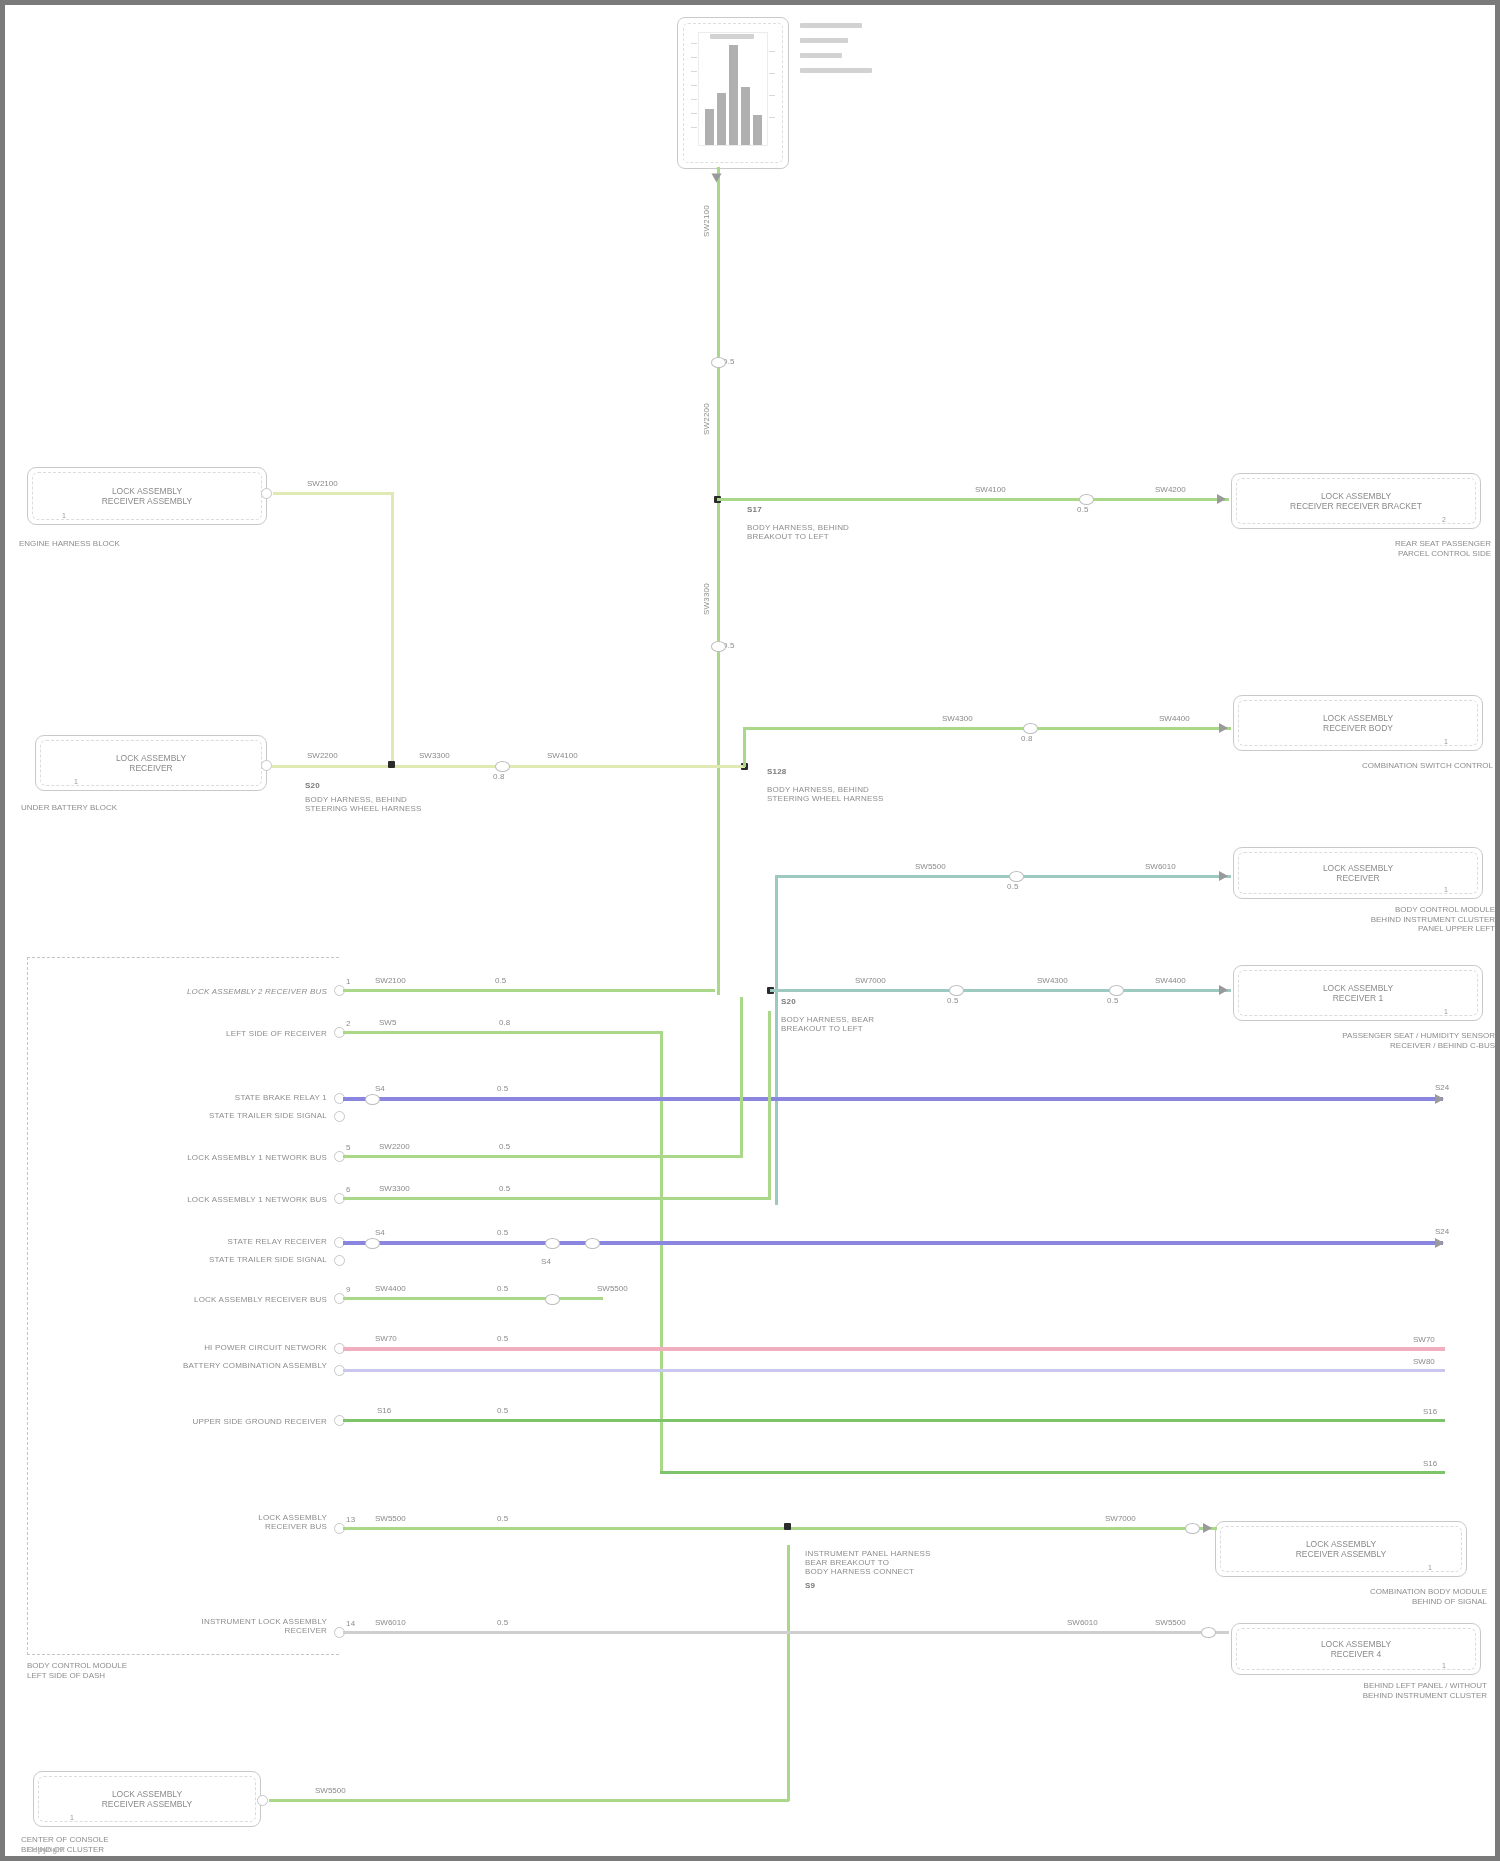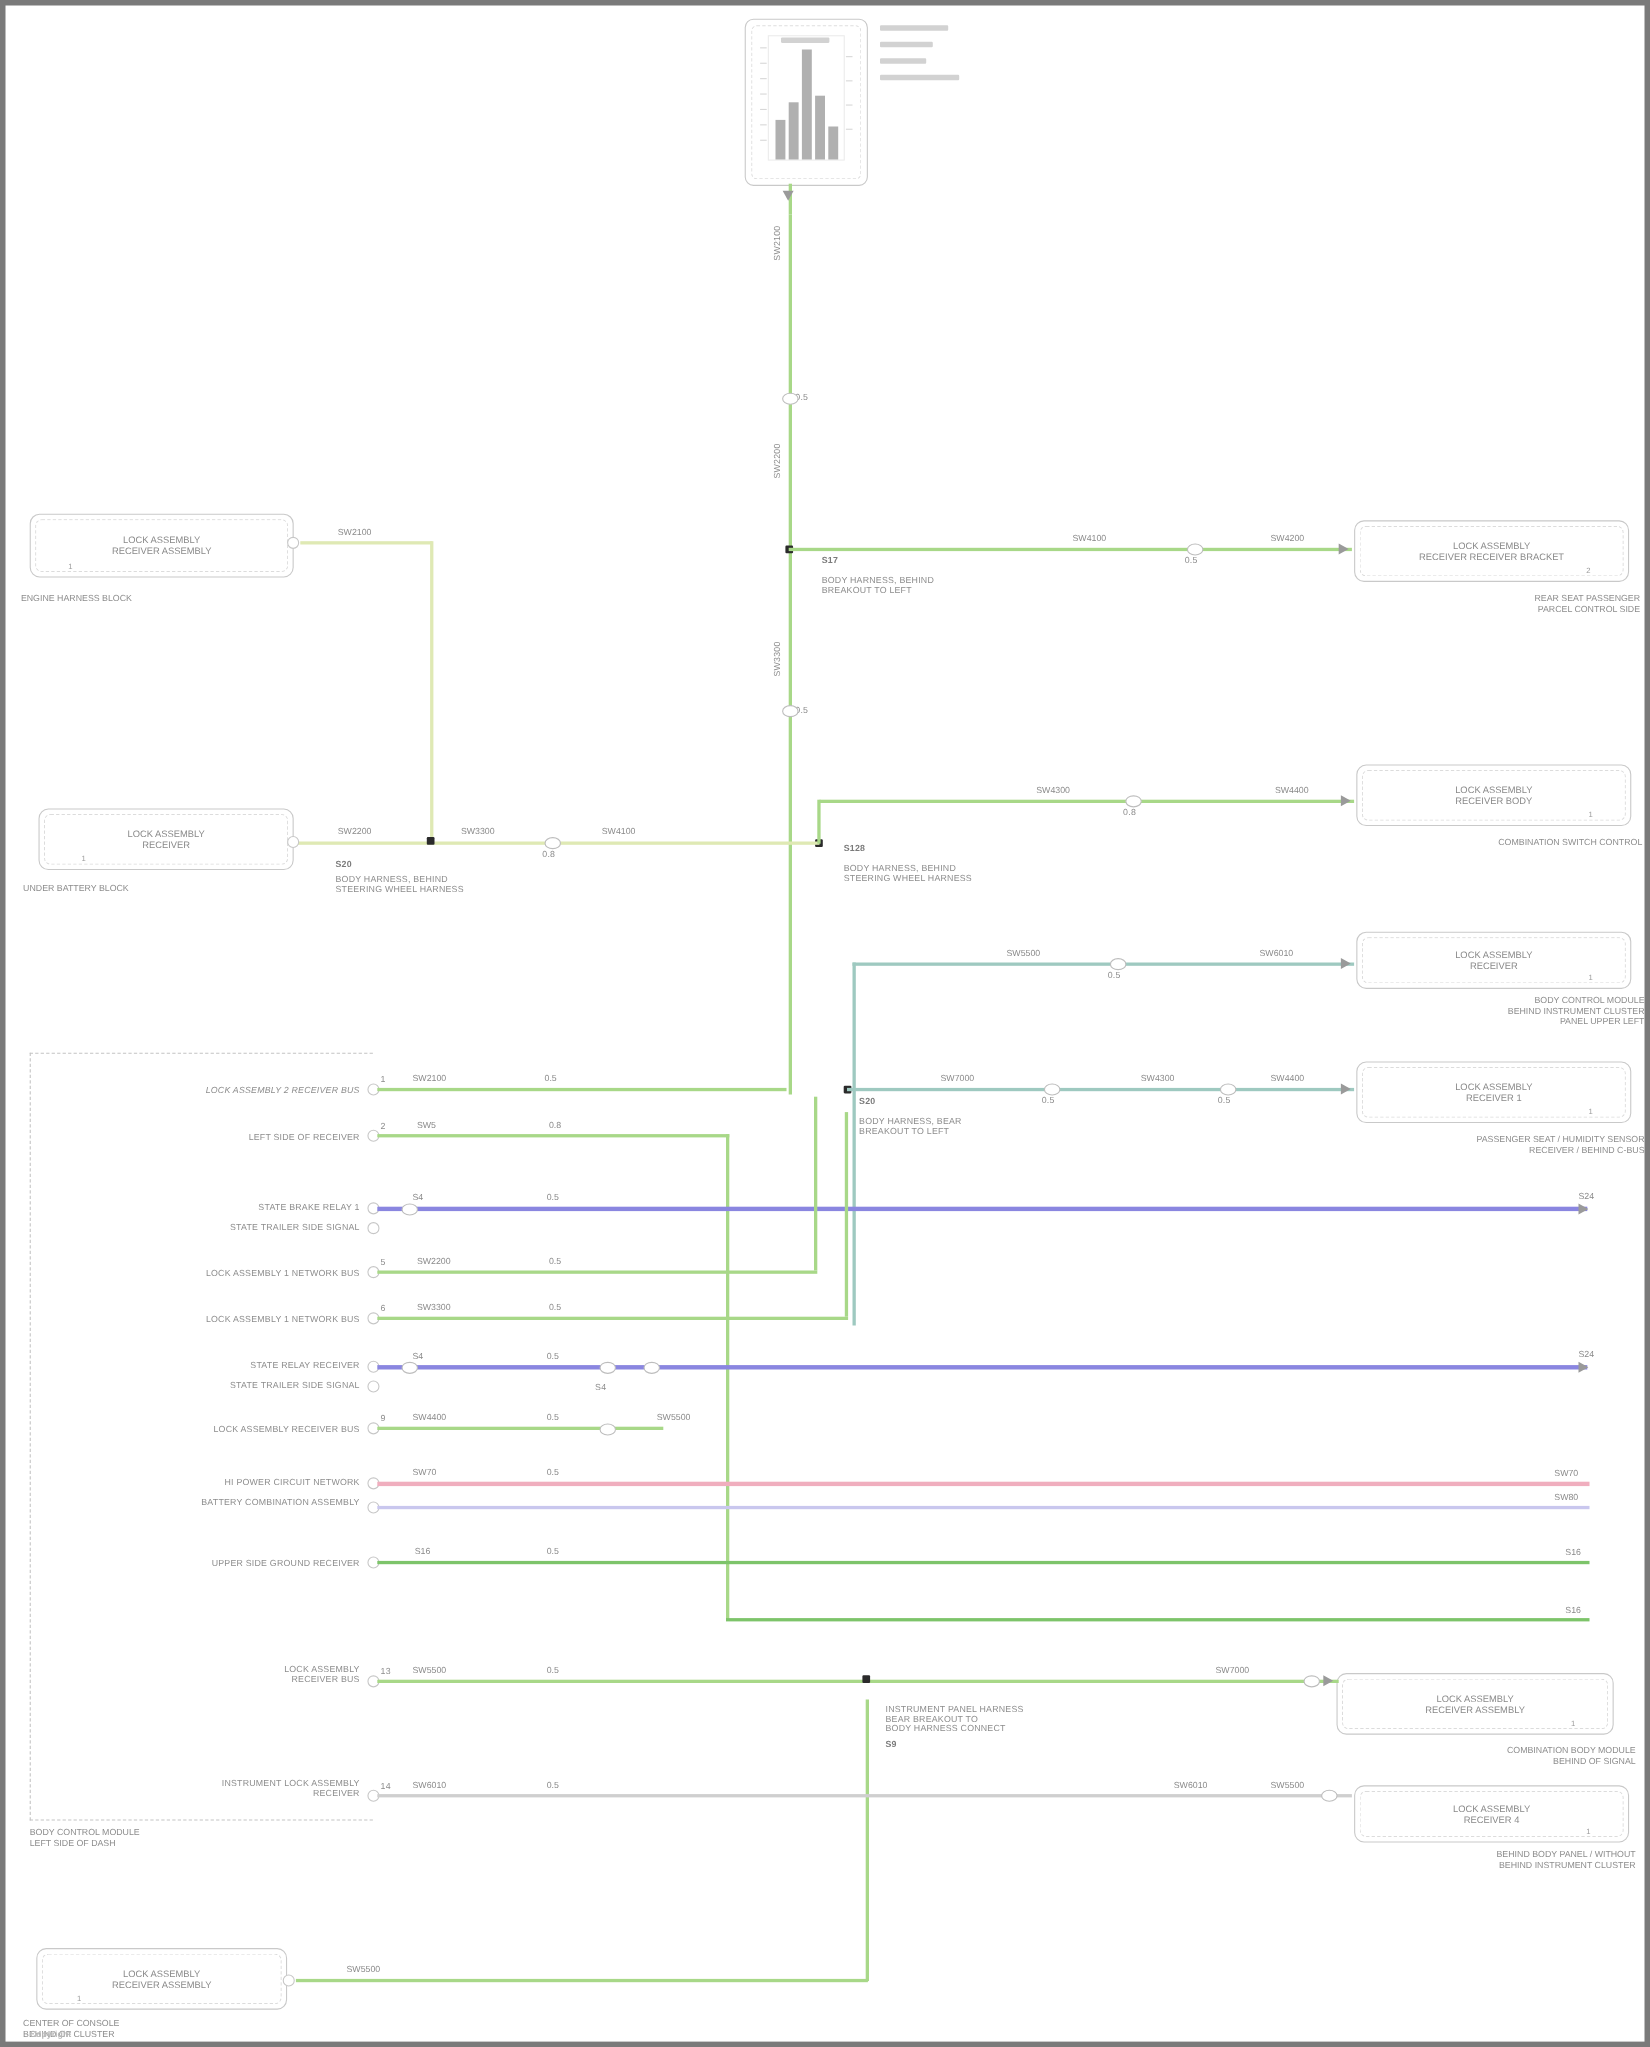--- a/index.html
+++ b/index.html
@@ -271,21 +271,21 @@
   </div>
   <div class="cap" style="left:1196px;top:1582px;width:286px;text-align:right;">COMBINATION BODY MODULE
 BEHIND OF SIGNAL</div>
 
   <div class="box" style="left:1226px;top:1618px;width:250px;height:52px;">
     <div class="inner"></div>
     <div class="ttl">LOCK ASSEMBLY
 RECEIVER 4</div>
     <div class="pin" style="right:34px;top:38px;">1</div>
   </div>
-  <div class="cap" style="left:1200px;top:1676px;width:282px;text-align:right;">BEHIND BODY PANEL / WITHOUT
+  <div class="cap" style="left:1200px;top:1676px;width:282px;text-align:right;">BEHIND LEFT PANEL / WITHOUT
 BEHIND INSTRUMENT CLUSTER</div>
 
   <div class="module" style="left:22px;top:952px;width:312px;height:698px;"></div>
   <div class="cap" style="left:22px;top:1656px;width:300px;">BODY CONTROL MODULE
 LEFT SIDE OF DASH</div>
 
   <div class="lbl r" style="left:40px;top:982px;width:282px;font-style:italic;">LOCK ASSEMBLY 2 RECEIVER BUS</div>
   <div class="pinstub" style="left:329px;top:980px;"></div>
   <div class="lbl" style="left:341px;top:972px;">1</div>
   <div class="wire h w-ltgrn" style="left:338px;top:984px;width:372px;"></div>

